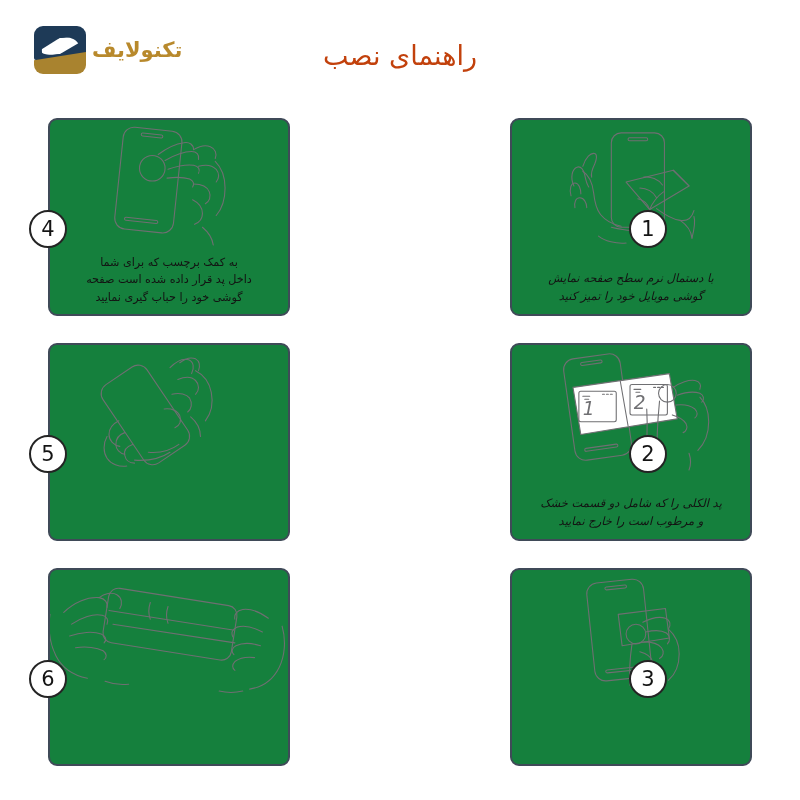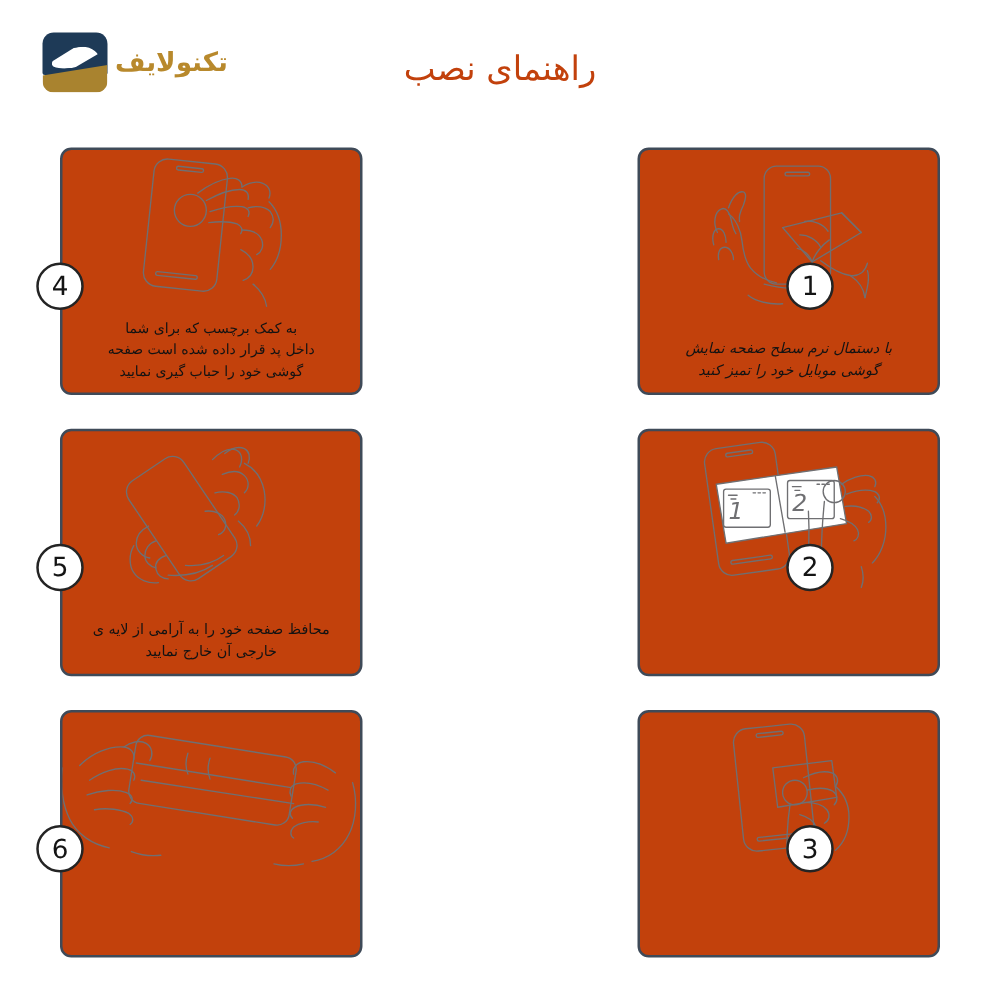--- a/index.html
+++ b/index.html
@@ -102,21 +102,21 @@
     height: 225px;
   }
 
   .card {
     position: absolute;
     top: 6px;
     width: 242px;
     height: 198px;
     border: 2px solid #3f4a58;
     border-radius: 9px;
-    background: #c2410c;
+    background: #15803d;
     box-sizing: border-box;
   }
   
   .cell.side-left .card { left: 110px; font-style: italic; }
   .cell.side-right .card { left: 48px; }
 
   .badge {
     position: absolute;
     top: 98px;
     width: 38px;
@@ -256,20 +256,22 @@
           <path d="M164 38c7-5 16-8 22-7 5 1 7 5 5 9"></path>
           <path d="M168 46c8-3 17-4 23-2 4 2 5 6 2 9"></path>
           <path d="M167 56c8-1 15 1 19 4 3 3 3 7 0 9"></path>
           <path d="M163 66c7 2 12 5 14 9 2 4 0 8-3 9"></path>
           <path d="M191 48c6 6 9 15 9 25 0 11-4 22-11 29"></path>
           <path d="M150 52c-2 20-3 44-2 60"></path>
           <path d="M137 60c1 18 0 38-2 52"></path>
           <path d="M180 105c2 6 2 12 0 17"></path>
         </g>
       </svg>
+      <div class="caption">پد الکلی را که شامل دو قسمت خشک
+و مرطوب است را خارج نمایید</div>
     </div>
     <div class="badge">2</div>
   </div>
 
   <div class="cell side-right">
     <div class="card">
       <svg class="illus" viewBox="0 0 242 122">
         <g fill="none" stroke="#6f6f72" stroke-width="1.1" stroke-linejoin="round" stroke-linecap="round">
           <rect x="70" y="18" width="54" height="96" rx="11" transform="rotate(-34 97 66)"></rect>
           <path d="M122 18c6-6 13-10 19-8 5 2 6 8 3 14"></path>
@@ -280,22 +282,20 @@
           <path d="M148 21c8 4 14 12 16 22 2 10 0 21-6 29"></path>
           <path d="M143 68c6 5 10 12 10 20"></path>
           <path d="M70 72c-6 3-10 8-10 14 0 6 5 11 11 12"></path>
           <path d="M76 84c-6 2-9 7-9 12 0 5 4 9 9 10"></path>
           <path d="M84 96c-6 2-9 6-8 11 1 5 5 8 10 8"></path>
           <path d="M58 88c-4 7-4 16 0 22 4 6 12 9 20 8"></path>
           <path d="M86 112c14 1 27-2 36-8"></path>
           <path d="M100 104c12 1 23-2 31-8"></path>
         </g>
       </svg>
-      <div class="caption">محافظ صفحه خود را به آرامی از لایه ی
-خارجی آن خارج نمایید</div>
     </div>
     <div class="badge">5</div>
   </div>
 
   <div class="cell side-left">
     <div class="card">
       <svg class="illus" viewBox="0 0 242 122">
         <g fill="none" stroke="#6f6f72" stroke-width="1.1" stroke-linejoin="round" stroke-linecap="round">
           <rect x="80" y="6" width="58" height="100" rx="11" transform="rotate(-6 109 56)"></rect>
           <rect x="99" y="11" width="22" height="3" rx="1.5" transform="rotate(-6 109 56)"></rect>

